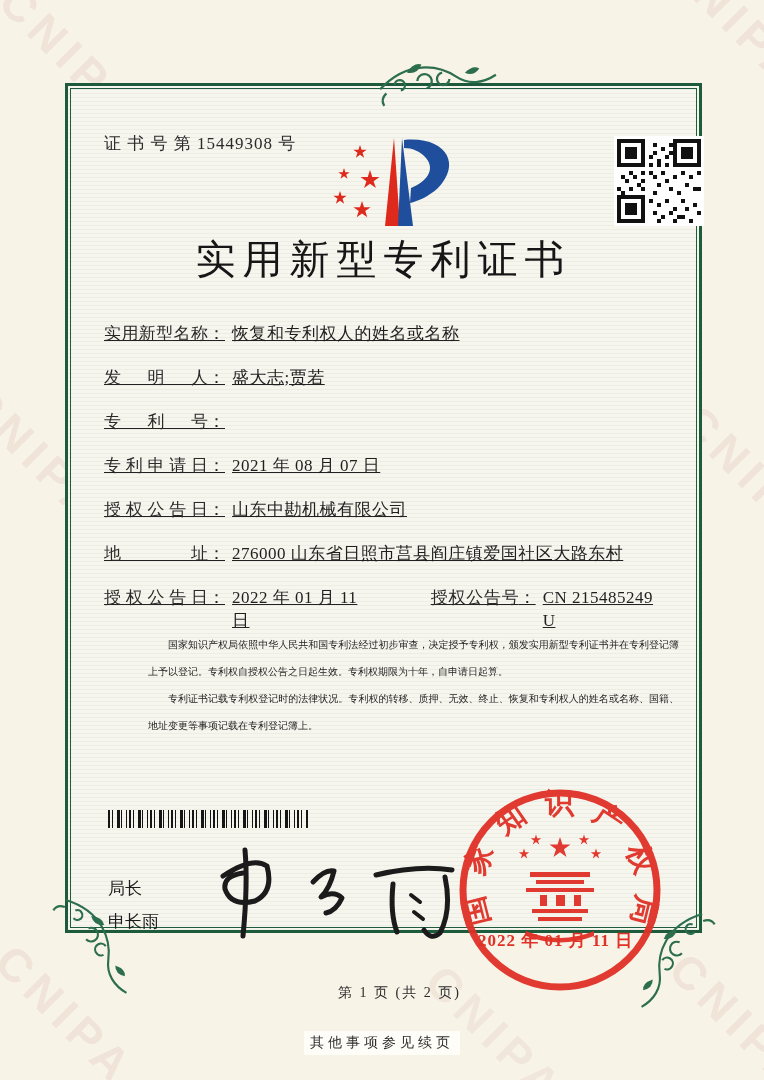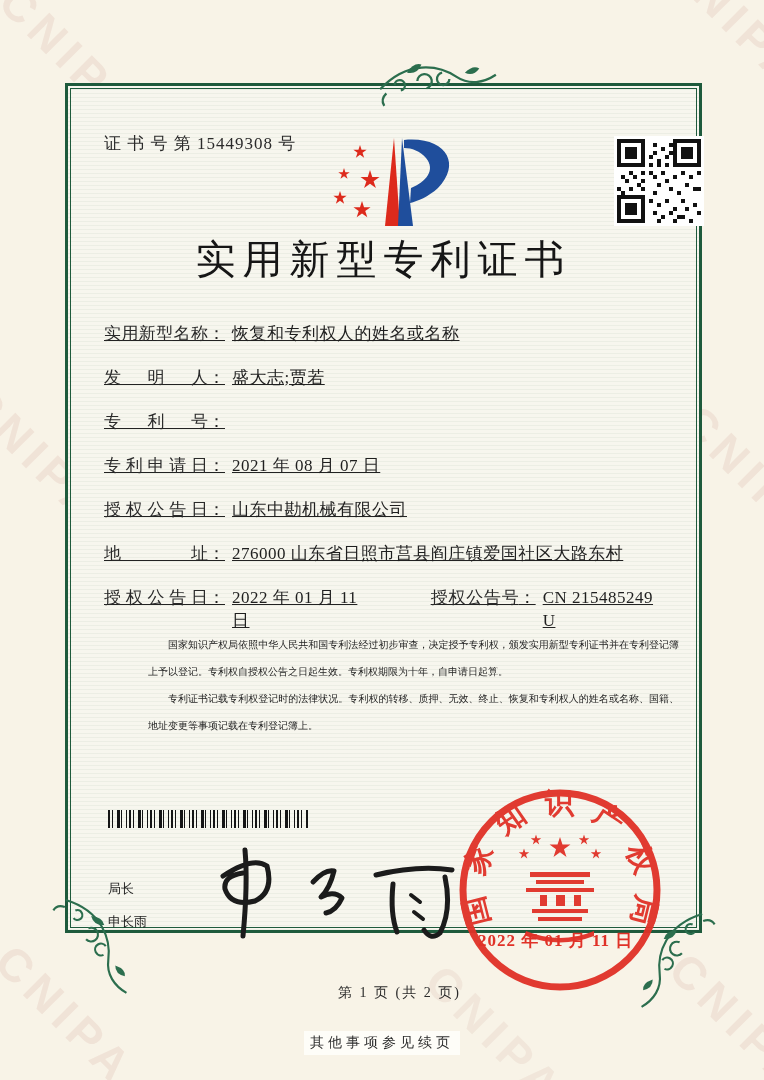--- a/index.html
+++ b/index.html
@@ -60,21 +60,21 @@
   
   .barcode{
     position:absolute;left:40px;top:724px;width:200px;height:18px;
     background:repeating-linear-gradient(90deg,
       #151515 0 2px, rgba(0,0,0,0) 2px 4px,
       #151515 4px 5px, rgba(0,0,0,0) 5px 9px,
       #151515 9px 12px, rgba(0,0,0,0) 12px 13px,
       #151515 13px 14px, rgba(0,0,0,0) 14px 18px,
       #151515 18px 19px, rgba(0,0,0,0) 19px 21px);
   }
-  .signer{position:absolute;left:40px;top:786px;font-size:13px;color:#1d1d1d;}
+  .signer{position:absolute;left:40px;top:786px;font-size:17px;color:#1d1d1d;}
   .signer div{line-height:33px;}
   .signature{position:absolute;left:125px;top:758px;width:280px;height:95px;}
   .seal{position:absolute;left:388px;top:700px;width:208px;height:208px;opacity:0.95;}
   .seal-date{
     position:absolute;left:410px;top:843px;width:220px;
     font-size:17px;font-weight:bold;color:#e03127;letter-spacing:1px;
   }
   .page-no{
     position:absolute;left:16px;top:898px;width:100%;text-align:center;
     font-size:14px;letter-spacing:2px;color:#2a2a2a;

